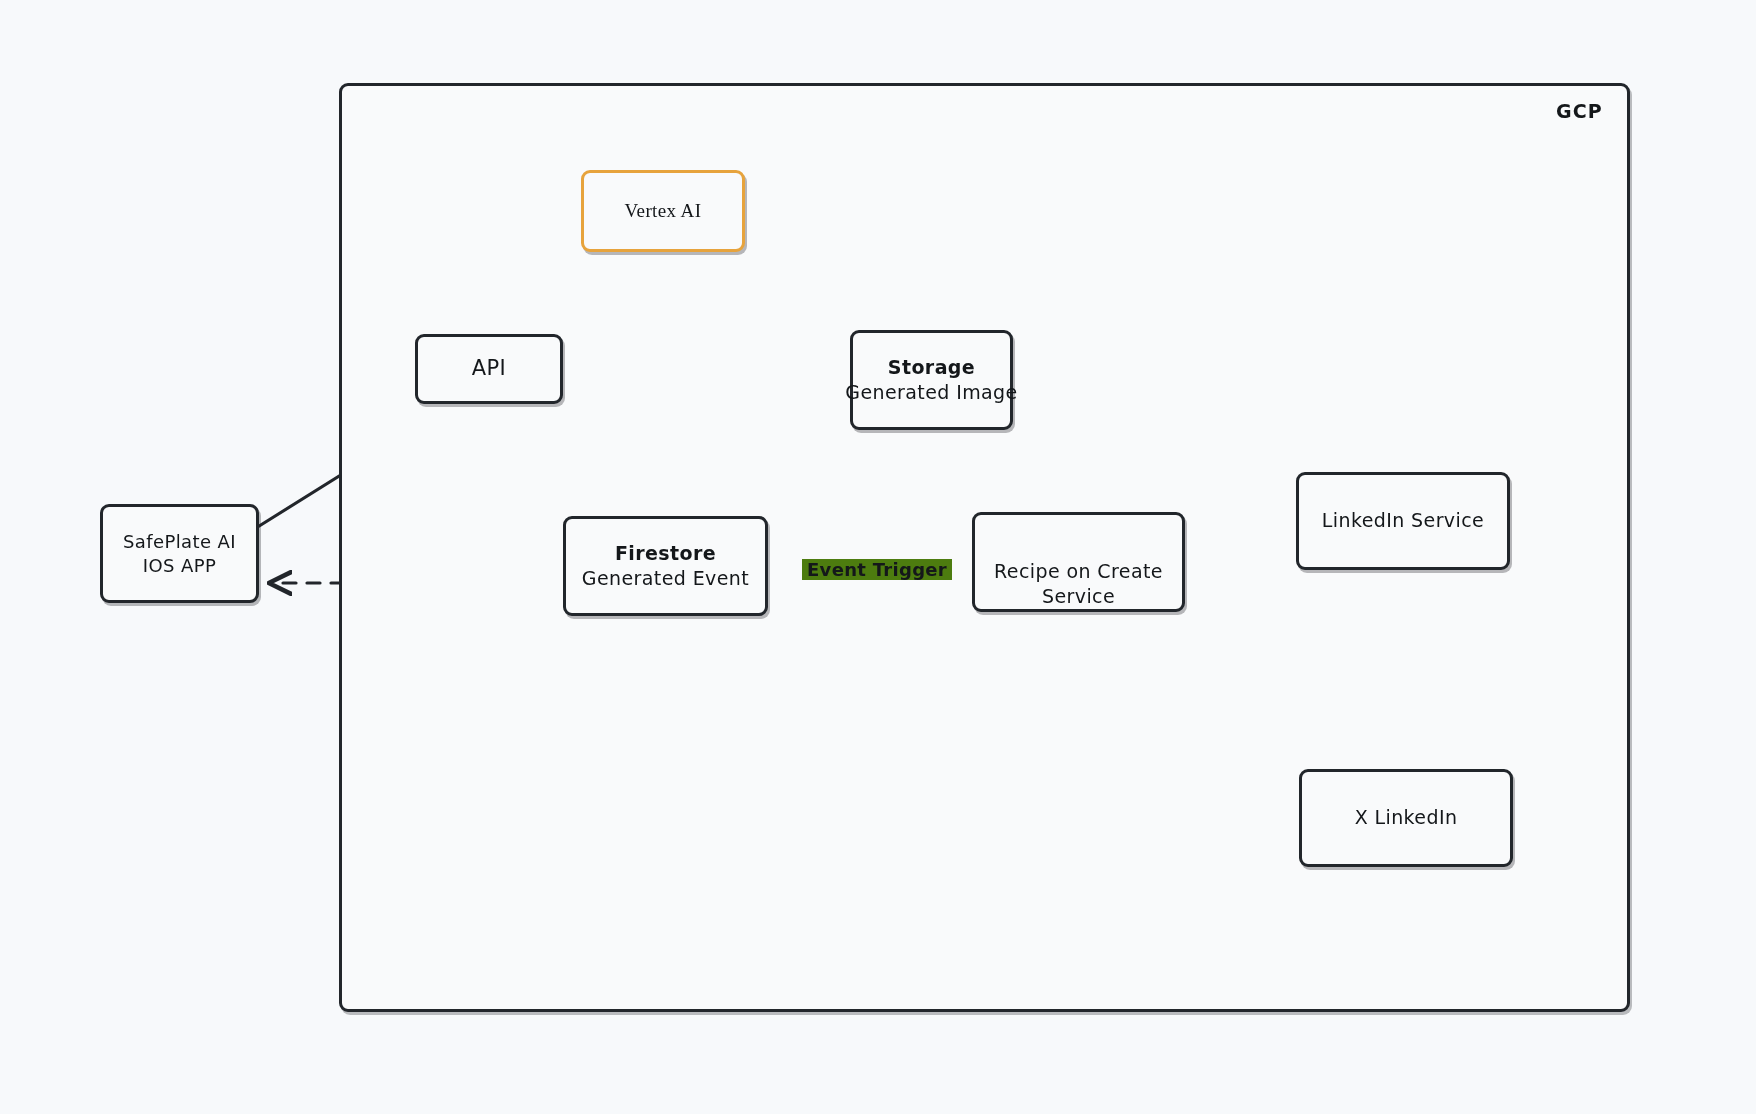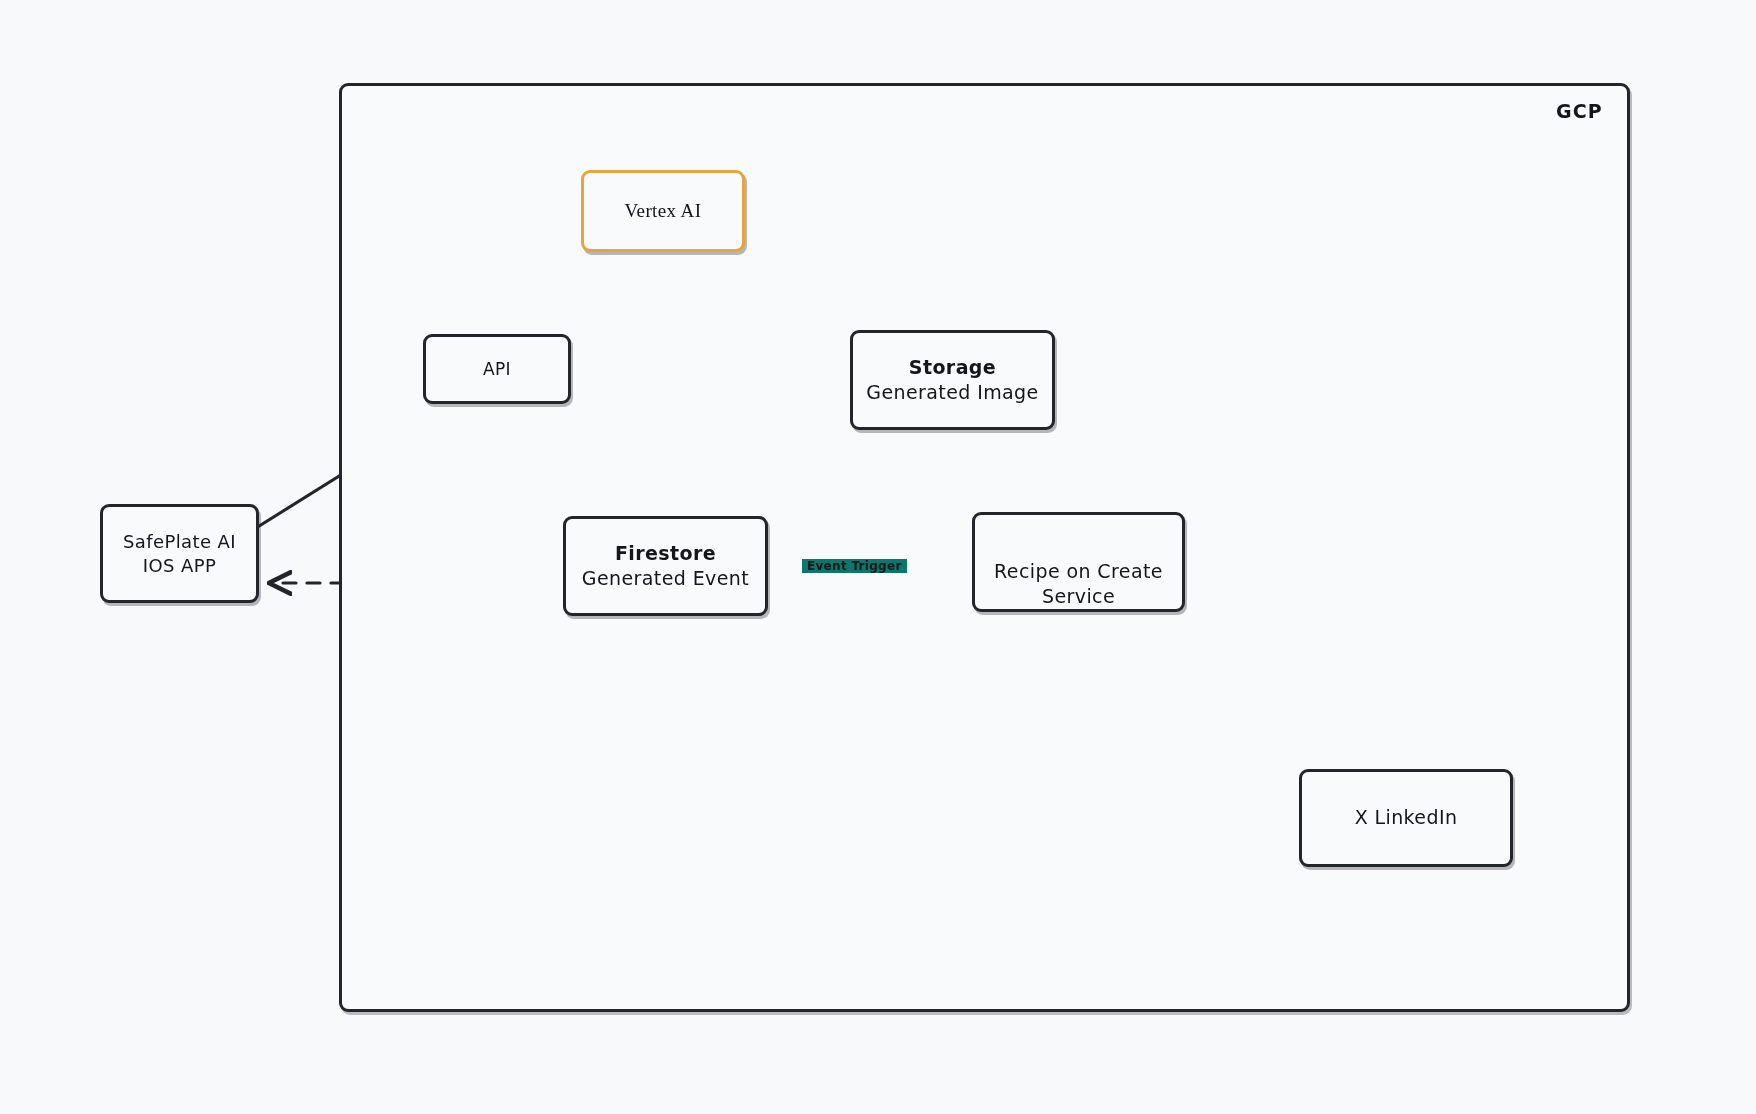--- a/index.html
+++ b/index.html
@@ -70,26 +70,26 @@
     position: absolute;
     right: 24px;
     top: 14px;
     font-size: 19px;
     font-weight: bold;
     letter-spacing: 1.2px;
     color: #14171a;
   }
   .edge-label {
     position: absolute;
-    font-size: 12px;
+    font-size: 18px;
     font-weight: bold;
     color: #14171a;
     letter-spacing: 0.3px;
     white-space: nowrap;
-    background: #0f766e;
+    background: #4d7c0f;
     padding: 0 5px;
     z-index: 6;
   }
 </style>
 </head>
 <body>
 
 <div id="canvas">
 
   <div id="gcp-container">
@@ -138,43 +138,46 @@
     </g>
   </svg>
 
   <div class="edge-label" style="left:802px; top:559px;">Event Trigger</div>
 
   <div class="node" style="left:100px; top:504px; width:159px; height:99px; font-size:18px;">
     <span class="ln">SafePlate AI</span>
     <span class="ln">IOS APP</span>
   </div>
 
-  <div class="node" style="left:415px; top:334px; width:148px; height:70px; font-size:17px;margin-left:8px;">
+  <div class="node" style="left:415px; top:334px; width:148px; height:70px; font-size:21px;">
     <span class="ln">API</span>
   </div>
 
   <div class="node accent-orange" style="left:581px; top:170px; width:164px; height:82px; font-size:19px;font-family:Liberation Serif, serif;">
     <span class="ln">Vertex AI</span>
   </div>
 
-  <div class="node" style="left:850px; top:330px; width:205px; height:100px; font-size:19px;">
+  <div class="node" style="left:850px; top:330px; width:163px; height:100px; font-size:19px;">
     <span class="ln bold">Storage</span>
     <span class="ln">Generated Image</span>
   </div>
 
   <div class="node" style="left:563px; top:516px; width:205px; height:100px; font-size:19px;">
     <span class="ln bold">Firestore</span>
     <span class="ln">Generated Event</span>
   </div>
 
   <div class="node" style="left:972px; top:512px; width:213px; height:100px; font-size:19px;justify-content:flex-end;">
     <span class="ln">Recipe on Create</span>
     <span class="ln">Service</span>
   </div>
 
 
+  <div class="node" style="left:1296px; top:472px; width:214px; height:98px; font-size:19px;">
+    <span class="ln">LinkedIn Service</span>
+  </div>
 
 
   <div class="node" style="left:1299px; top:769px; width:214px; height:98px; font-size:19px;">
     <span class="ln">X LinkedIn</span>
   </div>
 
 </div>
 
 </body></html>

